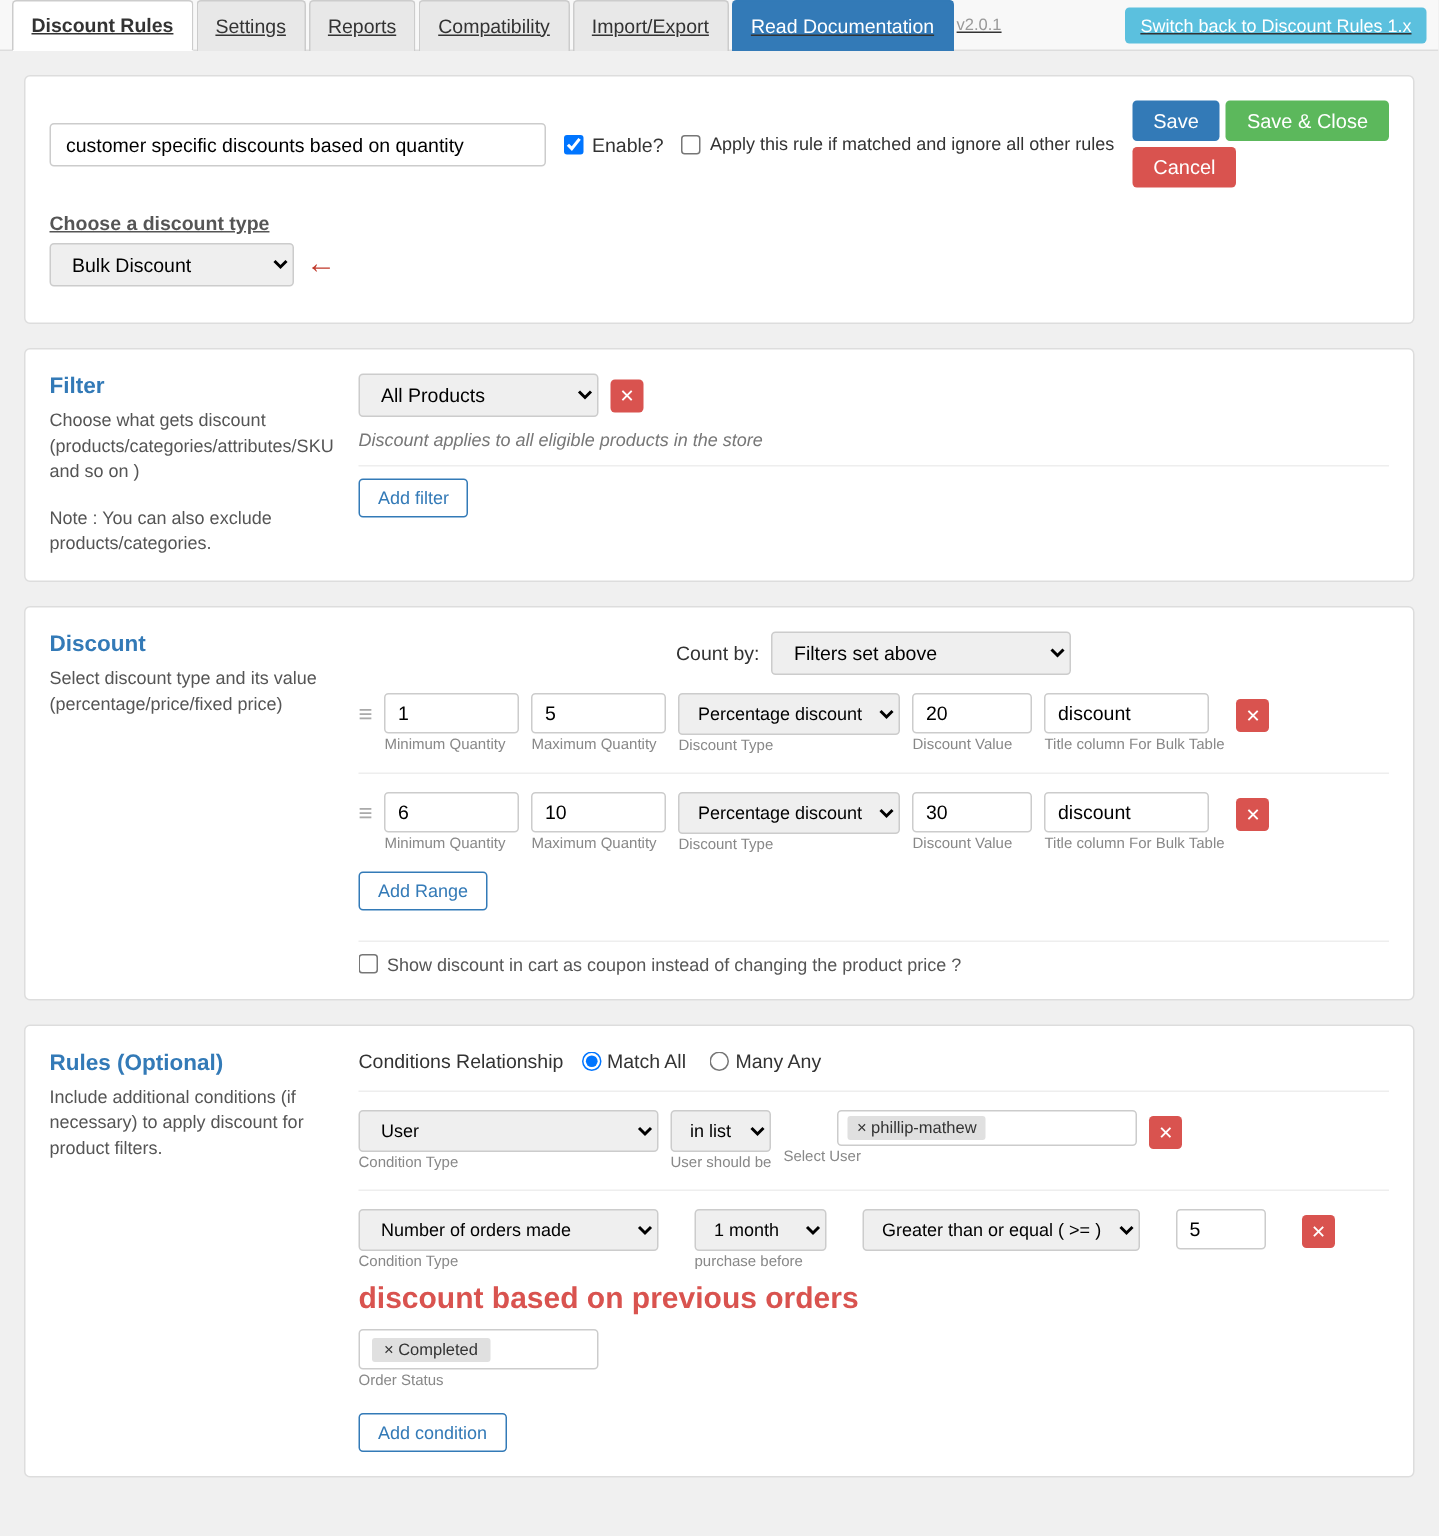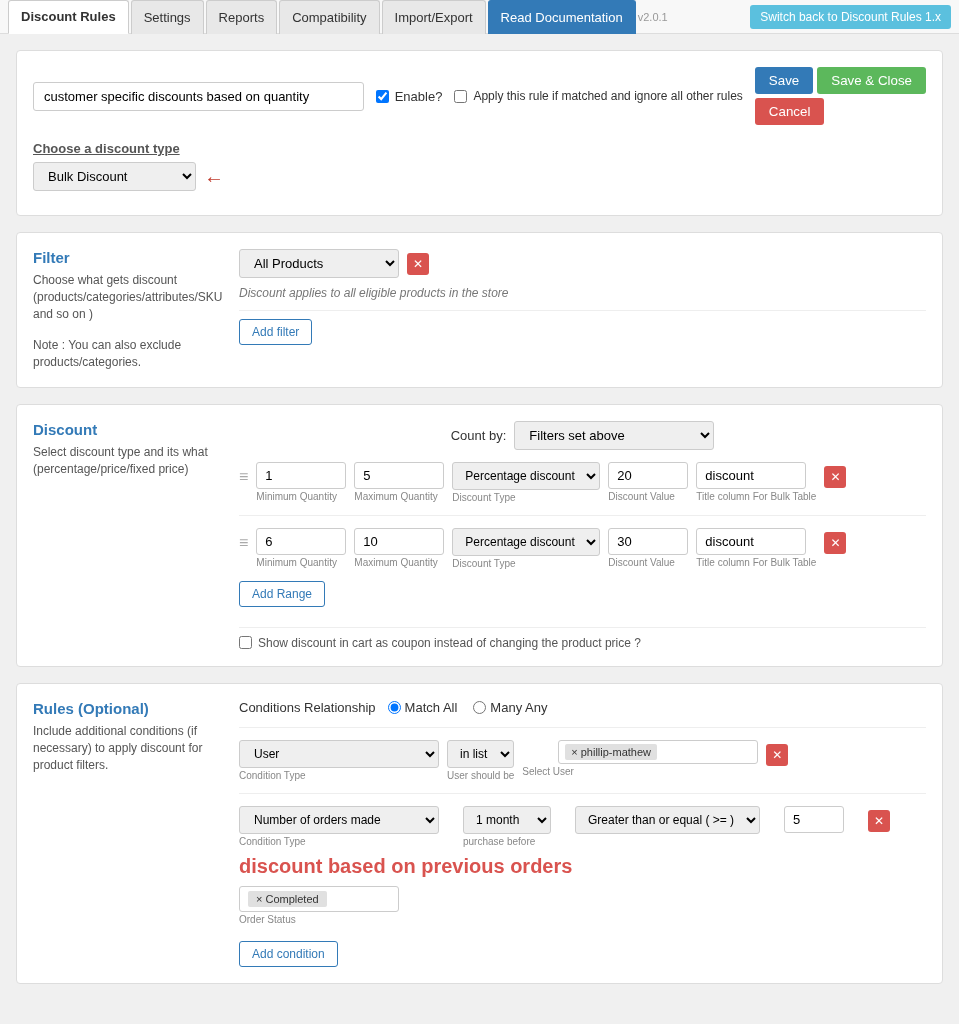--- a/index.html
+++ b/index.html
@@ -1,21 +1,21 @@
 <!DOCTYPE html>
 <html><head>
   <meta charset="utf-8">
   <style>
     * { box-sizing: border-box; margin: 0; padding: 0; }
     body { font-family: Arial, sans-serif; font-size: 13px; background: #f0f0f0; color: #333; }
 
     
     .top-nav {
       display: flex; align-items: center; background: #f8f8f8;
-      border-bottom: 1px solid #ddd; padding: 0 8px; height: 34px;
+      border-bottom: 1px solid #ddd; padding: 0 8px; height: 34px; text-decoration: underline;
     }
     .nav-tab {
       padding: 6px 12px; border: 1px solid #ccc; border-bottom: none;
       background: #e8e8e8; cursor: pointer; font-size: 13px; margin-right: 2px;
       border-radius: 3px 3px 0 0; height: 34px; display: flex; align-items: center;
     }
     .nav-tab.active { background: #fff; border-bottom: 1px solid #fff; font-weight: bold; }
     .nav-tab.blue-btn {
       background: #337ab7; color: #fff; border-color: #337ab7; align-items: center;
     }
@@ -217,21 +217,21 @@
         <hr class="divider">
         <button class="add-filter-btn">Add filter</button>
       </div>
     </div>
   </div>
 
   <div class="card">
     <div class="two-col">
       <div class="left-col">
         <div class="section-title">Discount</div>
-        <div class="section-desc">Select discount type and its what (percentage/price/fixed price)</div>
+        <div class="section-desc">Select discount type and its value (percentage/price/fixed price)</div>
       </div>
       <div class="right-col">
         
         <div class="count-by-row">
           <span>Count by:</span>
           <select class="count-by-select">
             <option>Filters set above</option>
           </select>
         </div>
 

